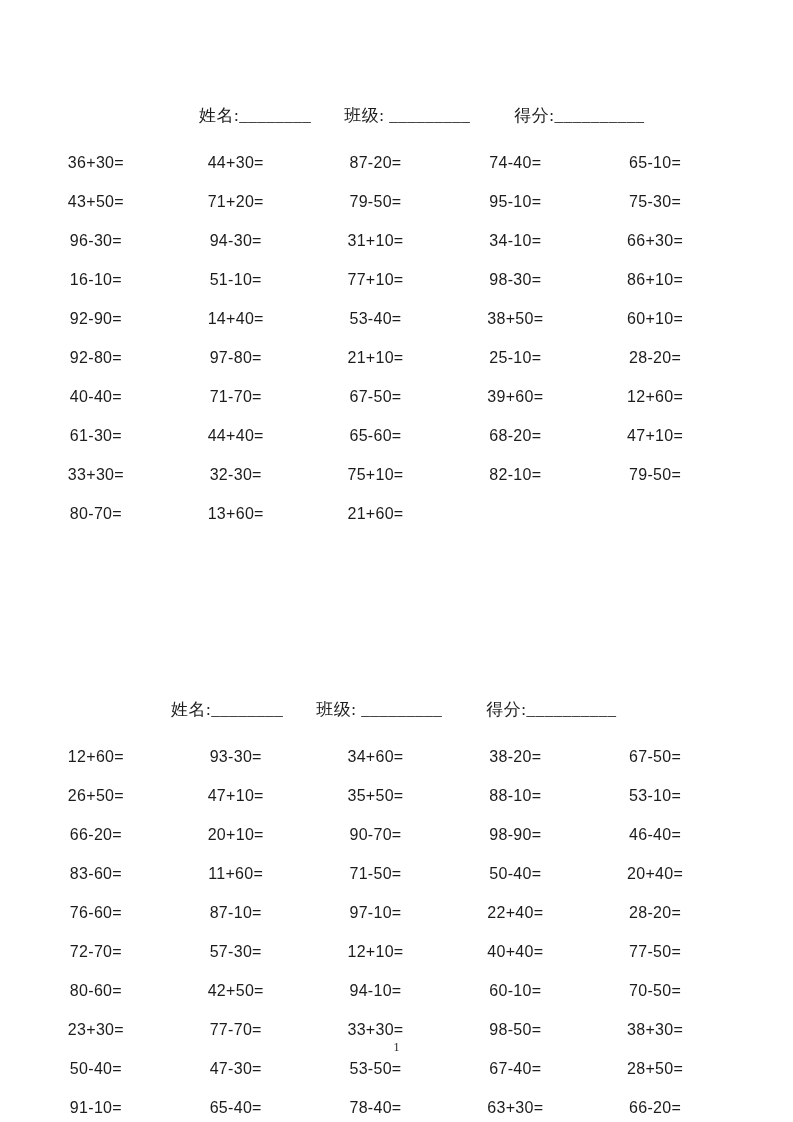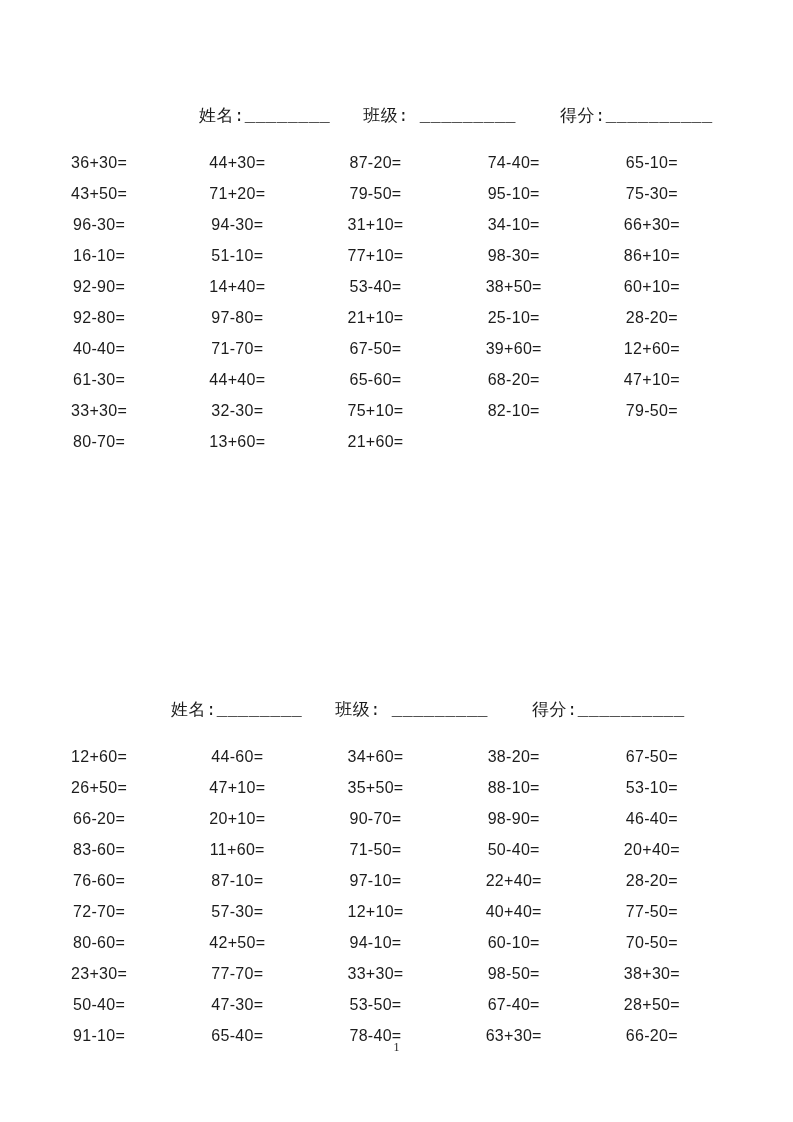--- a/index.html
+++ b/index.html
@@ -19,35 +19,36 @@
   .section {
     position: absolute;
     left: 0;
     width: 793px;
   }
   .sec1 { top: 104px; }
   .sec2 { top: 698px; }
   .header {
     display: flex;
     align-items: baseline;
-    font-family: Liberation Mono, monospace;
+    font-family: Liberation Serif, serif;
     font-size: 17px;
     height: 24px;
     white-space: nowrap;
   }
   .hdr1 { padding-left: 199px; }
   .hdr2 { padding-left: 171px; }
   .hlabel { letter-spacing: 0.5px; }
   .hlabel.gap1 { margin-right: 33px; }
   .hlabel.gap2 { margin-right: 44px; }
   .grid {
     display: grid;
     grid-template-columns: repeat(5, 1fr);
     padding: 0 72px 0 30px;
     margin-top: 19px;
+    gap: 8px;
   }
   .cell {
     height: 31px;
     display: flex;
     align-items: center;
     justify-content: center;
     font-size: 16px;
     letter-spacing: 0.3px;
     white-space: nowrap;
   }
@@ -125,21 +126,21 @@
   </div>
 
   <div class="section sec2">
     <div class="header hdr2">
       <span class="hlabel gap1">姓名:________</span>
       <span class="hlabel gap2">班级: _________</span>
       <span class="hlabel">得分:__________</span>
     </div>
     <div class="grid">
         <div class="cell">12+60=</div>
-        <div class="cell">44-60=</div>
+        <div class="cell">93-30=</div>
         <div class="cell">34+60=</div>
         <div class="cell">38-20=</div>
         <div class="cell">67-50=</div>
         <div class="cell">26+50=</div>
         <div class="cell">47+10=</div>
         <div class="cell">35+50=</div>
         <div class="cell">88-10=</div>
         <div class="cell">53-10=</div>
         <div class="cell">66-20=</div>
         <div class="cell">20+10=</div>

